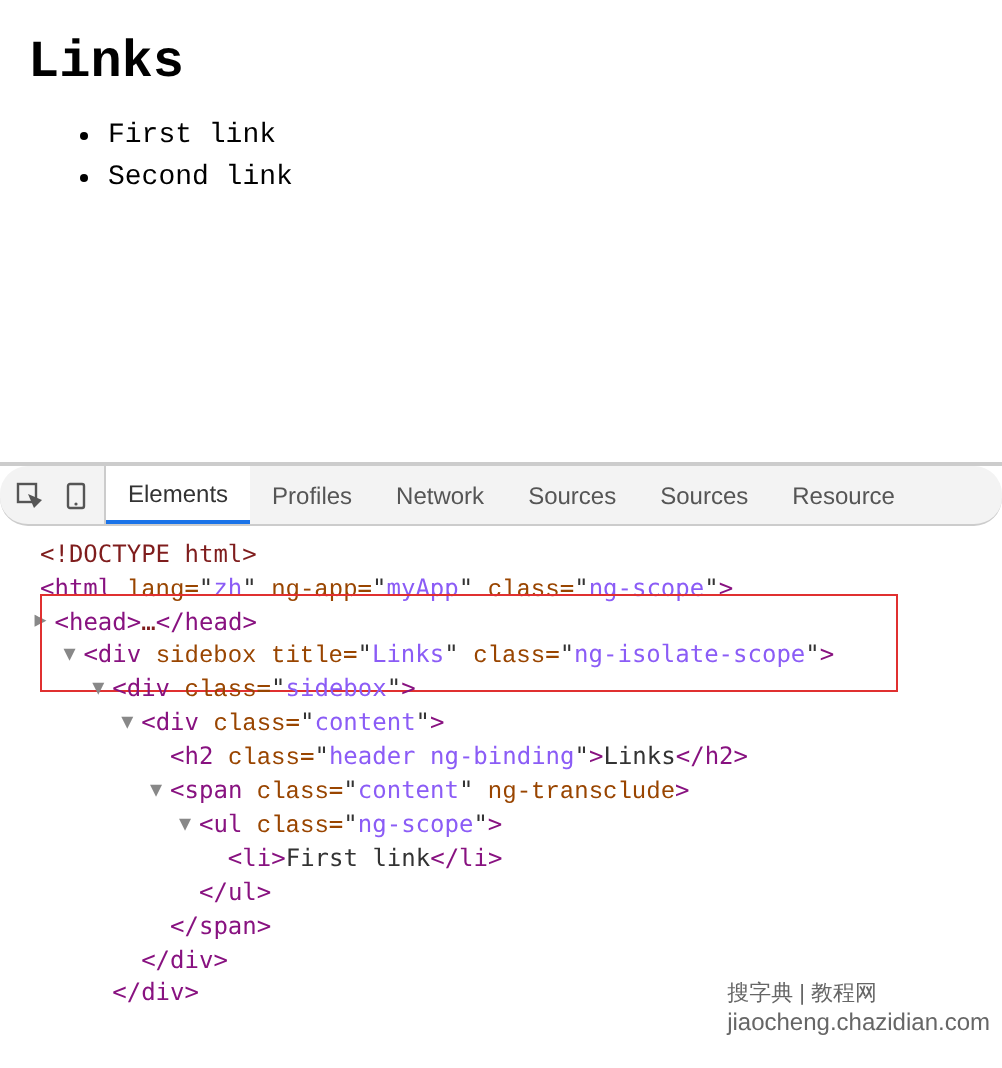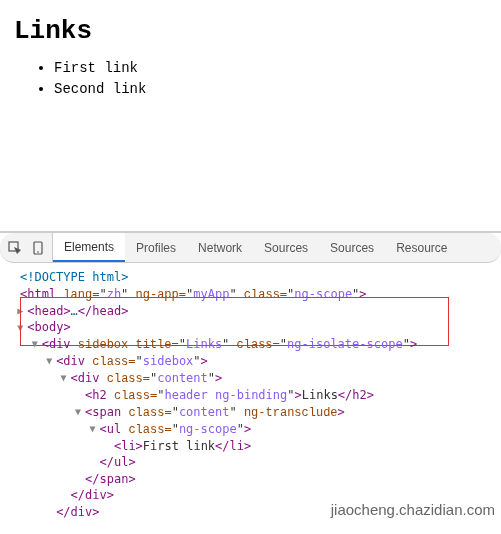--- a/index.html
+++ b/index.html
@@ -88,21 +88,21 @@
 .attr-val { color: #8b5cf6; }
 .eq { color: #994500; }
 .txt { color: #333; }
 .arrow {
   display: inline-block;
   width: 10px;
   color: #888;
   font-size: 10px;
   vertical-align: middle;
 }
-.dim { color: #0369a1; }
+.dim { color: #7f1d1d; }
 .highlight-box {
   position: absolute;
   left: 20px;
   right: 52px;
   border: 1px solid #e03030;
 }
 .watermark {
   position: absolute;
   right: 6px;
   bottom: 16px;
@@ -143,34 +143,34 @@
     <div class="dt-tab">Network</div>
     <div class="dt-tab">Sources</div>
     <div class="dt-tab">Sources</div>
     <div class="dt-tab">Resource</div>
   </div>
 
   <div class="dt-elements">
     <div class="dt-line"><span class="arrow"> </span><span class="dim">&lt;!DOCTYPE html&gt;</span></div>
     <div class="dt-line"><span class="arrow"> </span><span class="tag-bracket">&lt;</span><span class="tag-name">html</span> <span class="attr-name">lang</span><span class="eq">=</span>"<span class="attr-val">zh</span>" <span class="attr-name">ng-app</span><span class="eq">=</span>"<span class="attr-val">myApp</span>" <span class="attr-name">class</span><span class="eq">=</span>"<span class="attr-val">ng-scope</span>"<span class="tag-bracket">&gt;</span></div>
     <div class="dt-line"> <span class="arrow">▶</span><span class="tag-bracket">&lt;</span><span class="tag-name">head</span><span class="tag-bracket">&gt;</span><span class="dim">…</span><span class="tag-bracket">&lt;/</span><span class="tag-name">head</span><span class="tag-bracket">&gt;</span></div>
-    <div class="dt-line"> <span class="arrow">▼</span><span class="tag-bracket">&lt;</span><span class="tag-name">body</span><span class="tag-bracket">&gt;</span></div>
 
     <div class="highlight-box" style="top:64px;height:49px;"></div>
 
     <div class="dt-line">   <span class="arrow">▼</span><span class="tag-bracket">&lt;</span><span class="tag-name">div</span> <span class="attr-name">sidebox</span> <span class="attr-name">title</span><span class="eq">=</span>"<span class="attr-val">Links</span>" <span class="attr-name">class</span><span class="eq">=</span>"<span class="attr-val">ng-isolate-scope</span>"<span class="tag-bracket">&gt;</span></div>
     <div class="dt-line">     <span class="arrow">▼</span><span class="tag-bracket">&lt;</span><span class="tag-name">div</span> <span class="attr-name">class</span><span class="eq">=</span>"<span class="attr-val">sidebox</span>"<span class="tag-bracket">&gt;</span></div>
     <div class="dt-line">       <span class="arrow">▼</span><span class="tag-bracket">&lt;</span><span class="tag-name">div</span> <span class="attr-name">class</span><span class="eq">=</span>"<span class="attr-val">content</span>"<span class="tag-bracket">&gt;</span></div>
     <div class="dt-line">         <span class="arrow"> </span><span class="tag-bracket">&lt;</span><span class="tag-name">h2</span> <span class="attr-name">class</span><span class="eq">=</span>"<span class="attr-val">header ng-binding</span>"<span class="tag-bracket">&gt;</span><span class="txt">Links</span><span class="tag-bracket">&lt;/</span><span class="tag-name">h2</span><span class="tag-bracket">&gt;</span></div>
     <div class="dt-line">         <span class="arrow">▼</span><span class="tag-bracket">&lt;</span><span class="tag-name">span</span> <span class="attr-name">class</span><span class="eq">=</span>"<span class="attr-val">content</span>" <span class="attr-name">ng-transclude</span><span class="tag-bracket">&gt;</span></div>
     <div class="dt-line">           <span class="arrow">▼</span><span class="tag-bracket">&lt;</span><span class="tag-name">ul</span> <span class="attr-name">class</span><span class="eq">=</span>"<span class="attr-val">ng-scope</span>"<span class="tag-bracket">&gt;</span></div>
     <div class="dt-line">             <span class="arrow"> </span><span class="tag-bracket">&lt;</span><span class="tag-name">li</span><span class="tag-bracket">&gt;</span><span class="txt">First link</span><span class="tag-bracket">&lt;/</span><span class="tag-name">li</span><span class="tag-bracket">&gt;</span></div>
     <div class="dt-line">           <span class="arrow"> </span><span class="tag-bracket">&lt;/</span><span class="tag-name">ul</span><span class="tag-bracket">&gt;</span></div>
     <div class="dt-line">         <span class="arrow"> </span><span class="tag-bracket">&lt;/</span><span class="tag-name">span</span><span class="tag-bracket">&gt;</span></div>
     <div class="dt-line">       <span class="arrow"> </span><span class="tag-bracket">&lt;/</span><span class="tag-name">div</span><span class="tag-bracket">&gt;</span></div>
     <div class="dt-line">     <span class="arrow"> </span><span class="tag-bracket">&lt;/</span><span class="tag-name">div</span><span class="tag-bracket">&gt;</span></div>
 
   </div>
 
   <div class="watermark">
-    <div style="font-size:15px;">jiaocheng.chazidian.com</div>
+    <div>搜字典 | 教程网</div>
+    <div style="font-size:12px;">jiaocheng.chazidian.com</div>
   </div>
 </div>
 
 </body></html>

